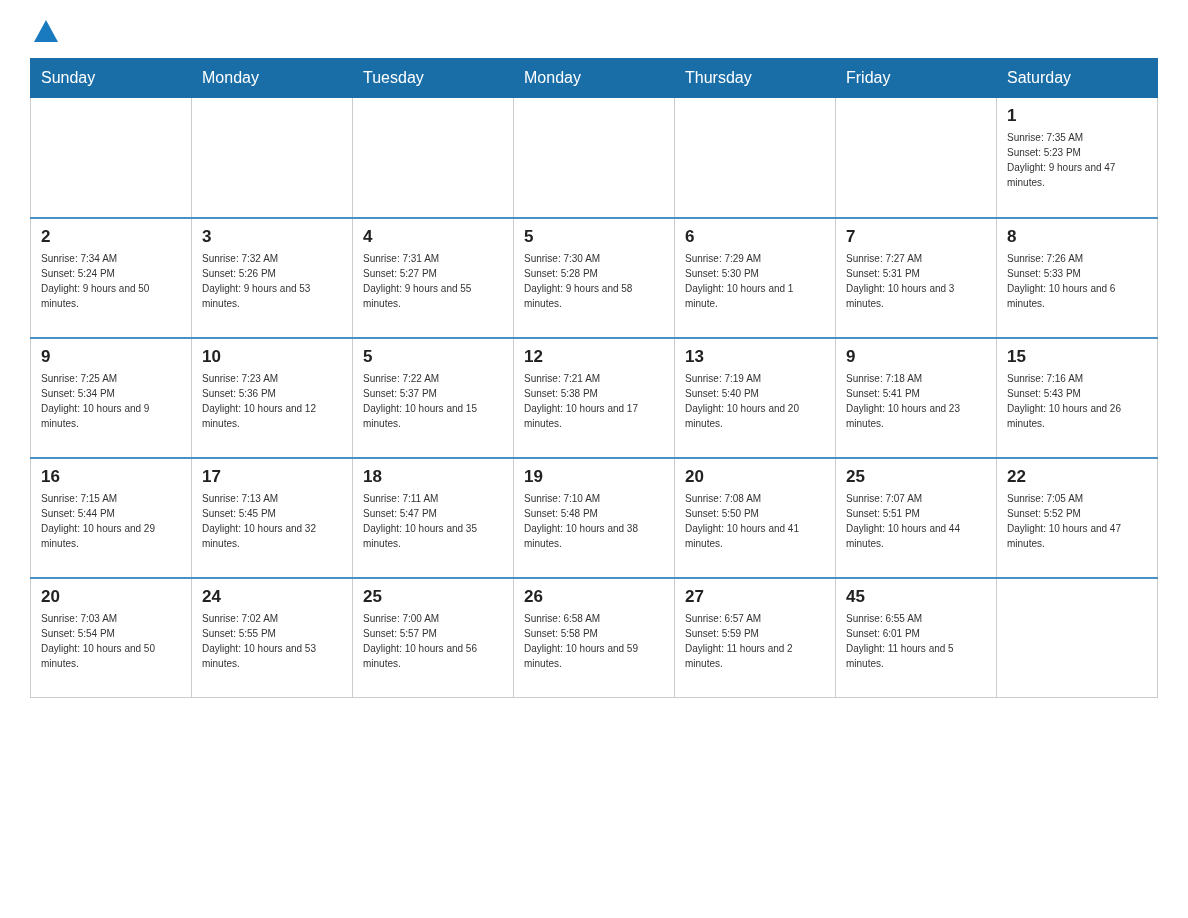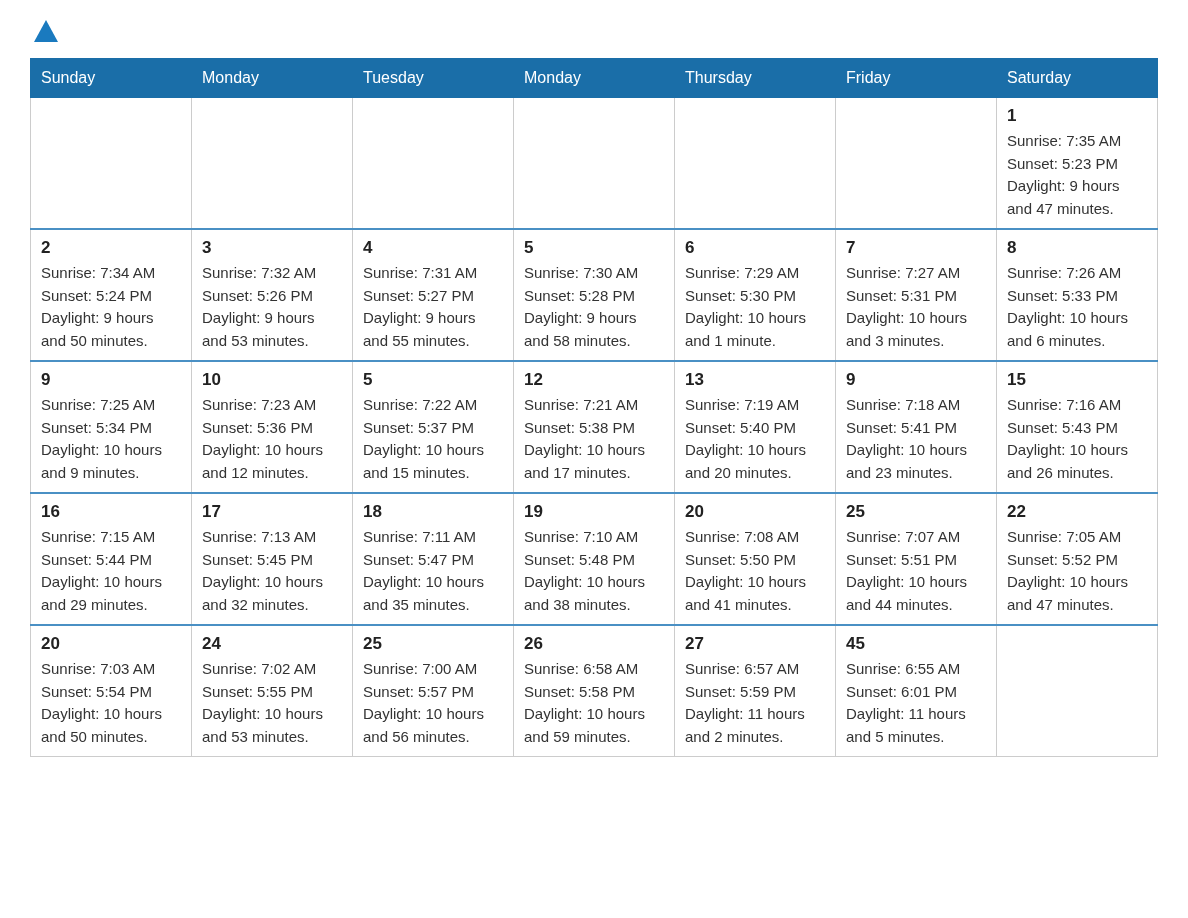--- a/index.html
+++ b/index.html
@@ -86,21 +86,21 @@
       border-top: none;
     }
     .day-number {
       font-size: 17px;
       font-weight: bold;
       color: #222;
       display: block;
       margin-bottom: 4px;
     }
     .day-info {
-      font-size: 15px;
+      font-size: 10px;
       color: #333;
       line-height: 1.5;
     }
     .empty-cell {
       background: #f9f9f9;
     }
     .last-row td {
       border-bottom: 1px solid #ccc;
     }
   </style>

